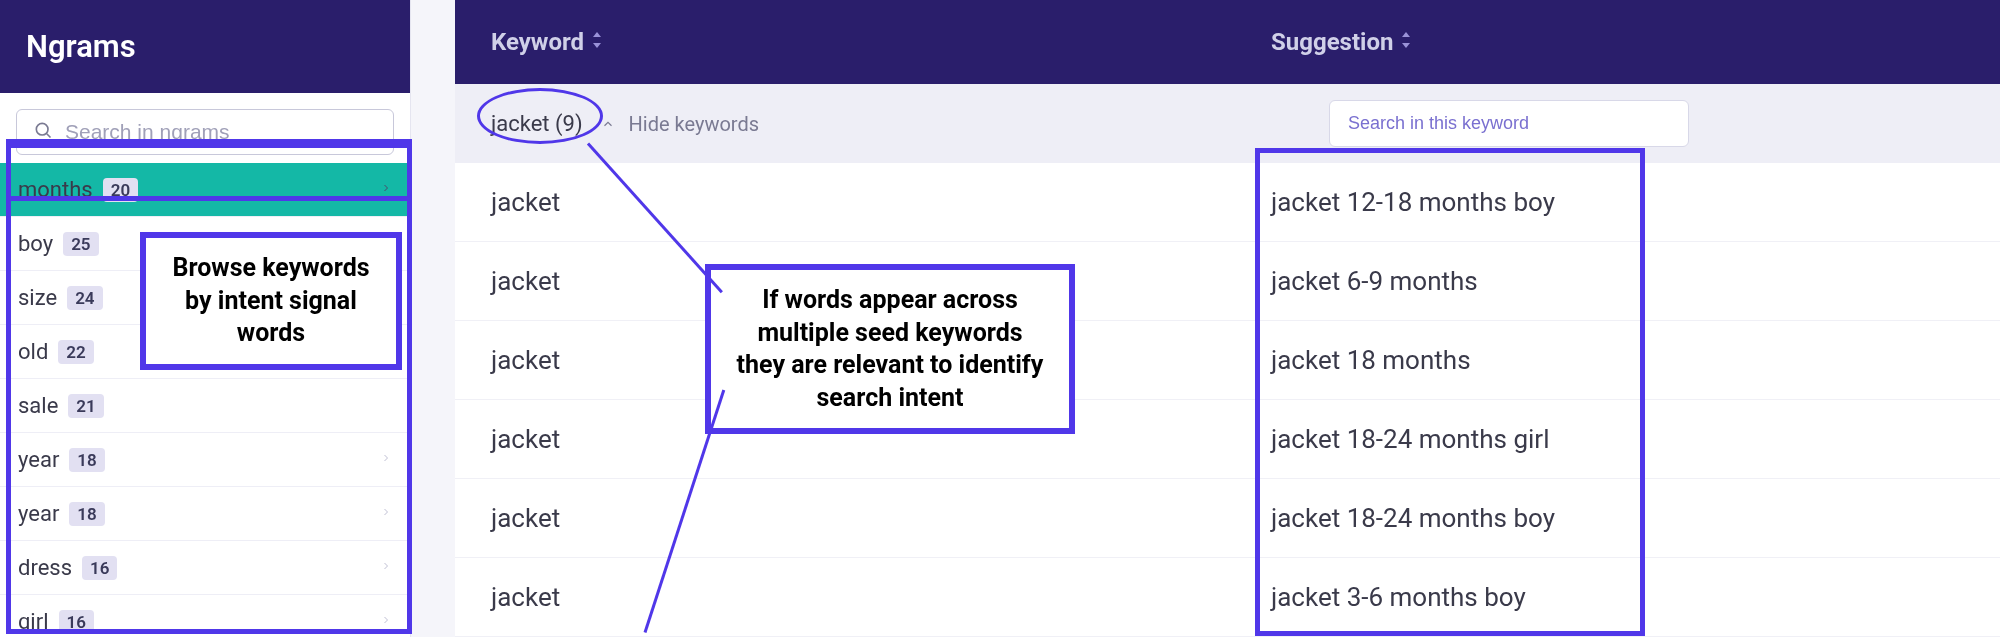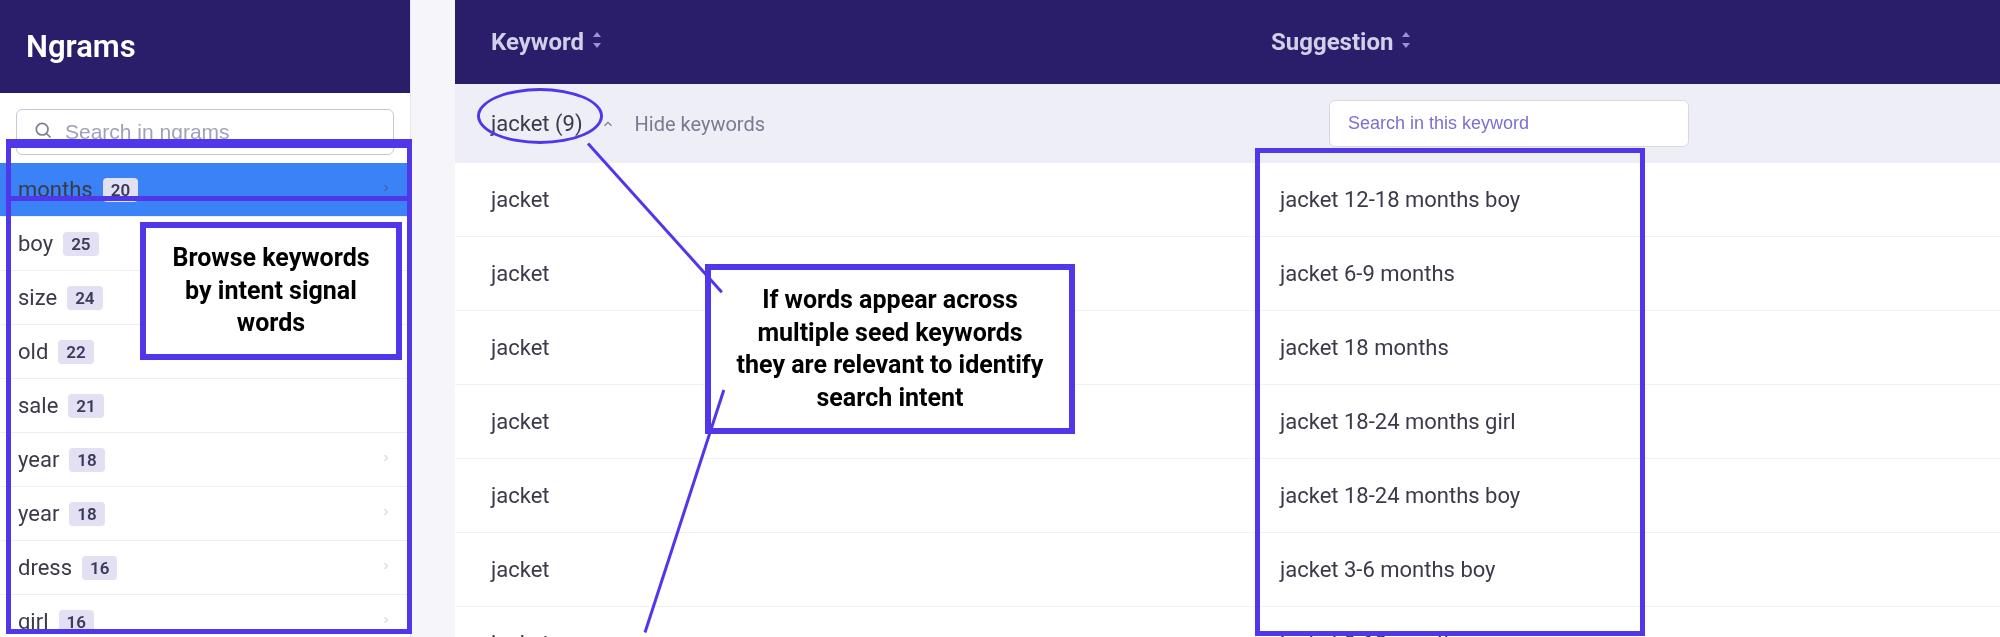--- a/index.html
+++ b/index.html
@@ -58,21 +58,21 @@
       display: flex;
       align-items: center;
       justify-content: space-between;
       padding: 14px 18px;
       border-bottom: 1px solid #eeeef6;
       font-size: 22px;
       color: #3a3a4a;
       cursor: pointer;
     }
     .ngram-item.active {
-      background: #3b82f6;
+      background: #14b8a6;
       align-items: flex-end;
     }
     .ngram-left { display: flex; align-items: center; gap: 10px; }
     .ngram-count {
       background: #e2e0f2;
       color: #3a3a5a;
       font-size: 17px;
       font-weight: 600;
       padding: 2px 8px;
       border-radius: 4px;
@@ -108,21 +108,21 @@
       padding: 16px 36px;
       gap: 18px;
     }
     .keyword-group-label {
       font-size: 22px;
       color: #3a3a4a;
     }
     .hide-keywords {
       display: flex;
       align-items: center;
-      gap: 20px;
+      gap: 14px;
       font-size: 20px;
       color: #7a7a92;
       cursor: pointer;
     }
     .suggestion-search {
       margin-left: auto;
       margin-right: 275px;
     }
     .suggestion-search input {
       border: 1px solid #d8d8e8;
@@ -133,23 +133,22 @@
       color: #b91c1c;
       background: #fff;
       outline: none;
     }
     .suggestion-search input::placeholder { color: #7a70d0; }
     .rows { flex: 1; background: #fff; overflow: hidden; }
     .row {
       display: flex;
       padding: 24px 36px;
       border-bottom: 1px solid #f0f0f6;
-      font-size: 22px;
+      font-size: 26px;
       color: #3a3a4a;
-      gap: 9px;
     }
     .row .kw { flex: 0 0 780px; }
     .row .sugg { flex: 1; }
 
     
     .anno-box {
       position: absolute;
       border: 5px solid #5037e9;
       background: transparent;
       pointer-events: none;
@@ -337,21 +336,21 @@
           <div class="kw">jacket</div>
           <div class="sugg">jacket 9-12 months</div>
         </div>
       </div>
   </div>
 </div>
 
 <div class="anno-box" style="left:6px; top:139px; width:406px; height:495px;"></div>
 <div class="anno-box" style="left:6px; top:143px; width:406px; height:58px;"></div>
 
-<div class="anno-callout" style="left:140px; top:222px; width:262px;">
+<div class="anno-callout" style="left:140px; top:232px; width:262px;">
   <span>Browse keywords by intent signal words</span>
 </div>
 
 <div class="anno-ellipse" style="left:477px; top:88px; width:126px; height:56px;"></div>
 
 <div class="anno-callout" style="left:705px; top:264px; width:370px;">
   <span>If words appear across multiple seed keywords they are relevant to identify search intent</span>
 </div>
 
 <div class="anno-line" style="left:588px; top:142px; width:200px; transform: rotate(48deg);"></div>

